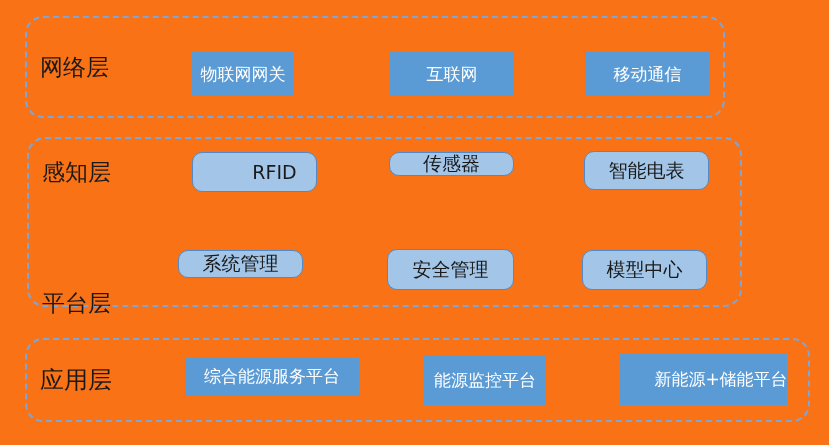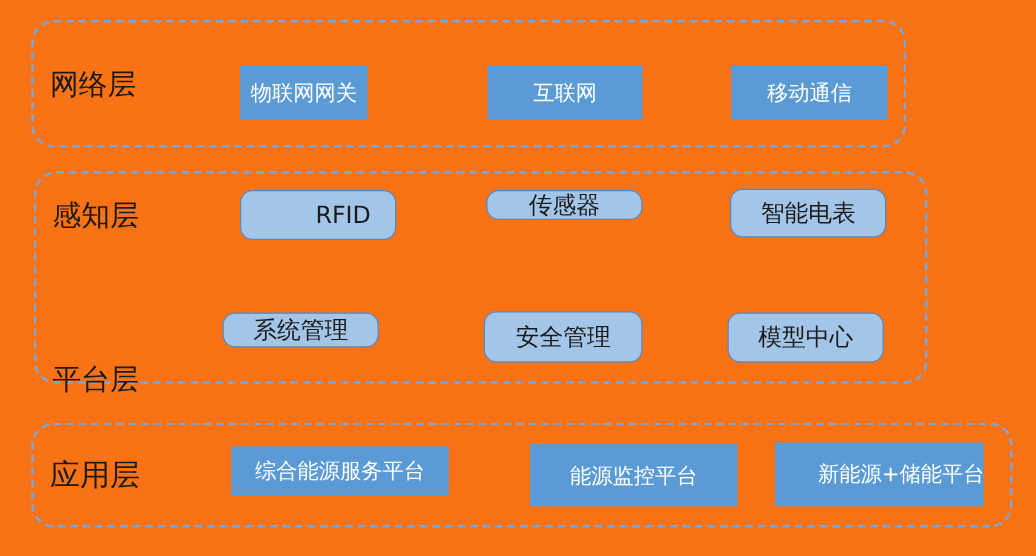--- a/index.html
+++ b/index.html
@@ -65,21 +65,21 @@
   .b-p1 { left: 163px; top: 13px;  width: 125px; height: 40px; font-size: 20px; padding-left: 40px; }
   .b-p2 { left: 360px; top: 13px;  width: 125px; height: 24px; }
   .b-p3 { left: 555px; top: 12px;  width: 125px; height: 39px; font-family: Liberation Mono, monospace; }
   .b-t1 { left: 149px; top: 111px; width: 125px; height: 28px; }
   .b-t2 { left: 358px; top: 110px; width: 127px; height: 41px; }
   .b-t3 { left: 553px; top: 111px; width: 125px; height: 40px; }
 
   
   .lab-app { font-size: 24px; font-family: Liberation Serif, serif; }
   .b-a1 { left: 158px; top: 17px; width: 174px; height: 39px; font-size: 19px; }
-  .b-a2 { left: 397px; top: 15px; width: 166px; height: 50px; font-size: 19px; }
+  .b-a2 { left: 397px; top: 15px; width: 122px; height: 50px; font-size: 19px; }
   .b-a3 { left: 593px; top: 14px; width: 167px; height: 51px; font-size: 19px; padding-left: 35px; }
 </style>
 </head>
 <body>
 
 <div class="canvas">
 
   <div class="layer layer-network">
     <div class="layer-label full-height">网络层</div>
     <div class="box solid b-n1">物联网网关</div>

